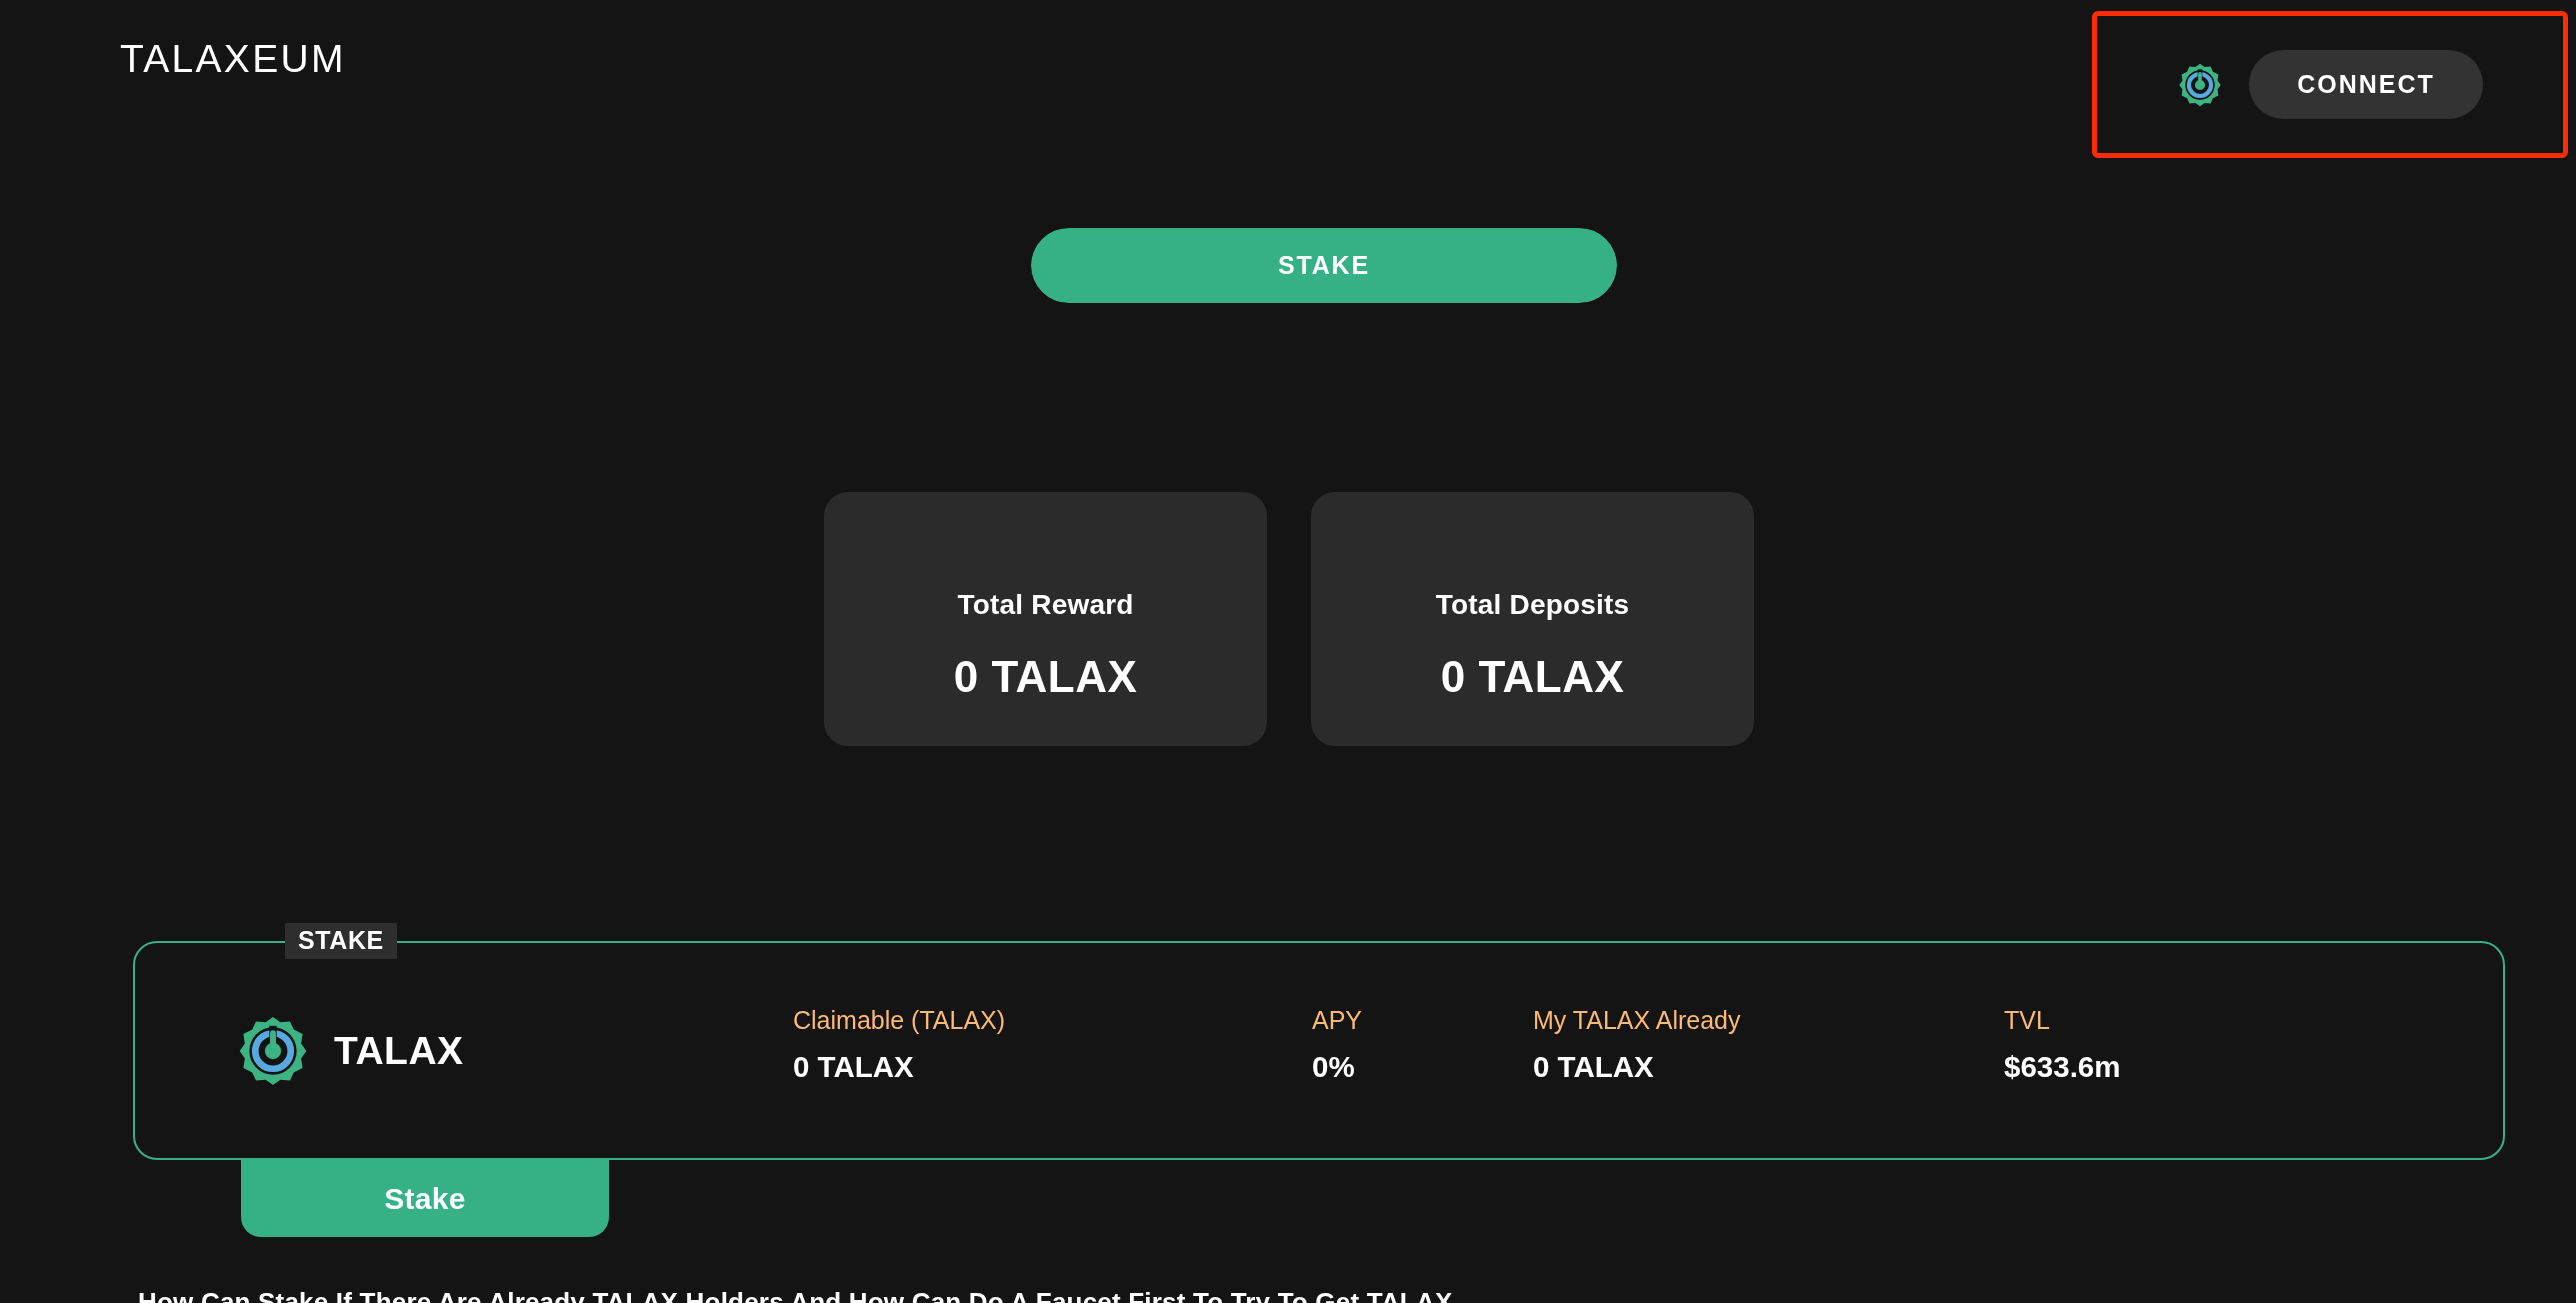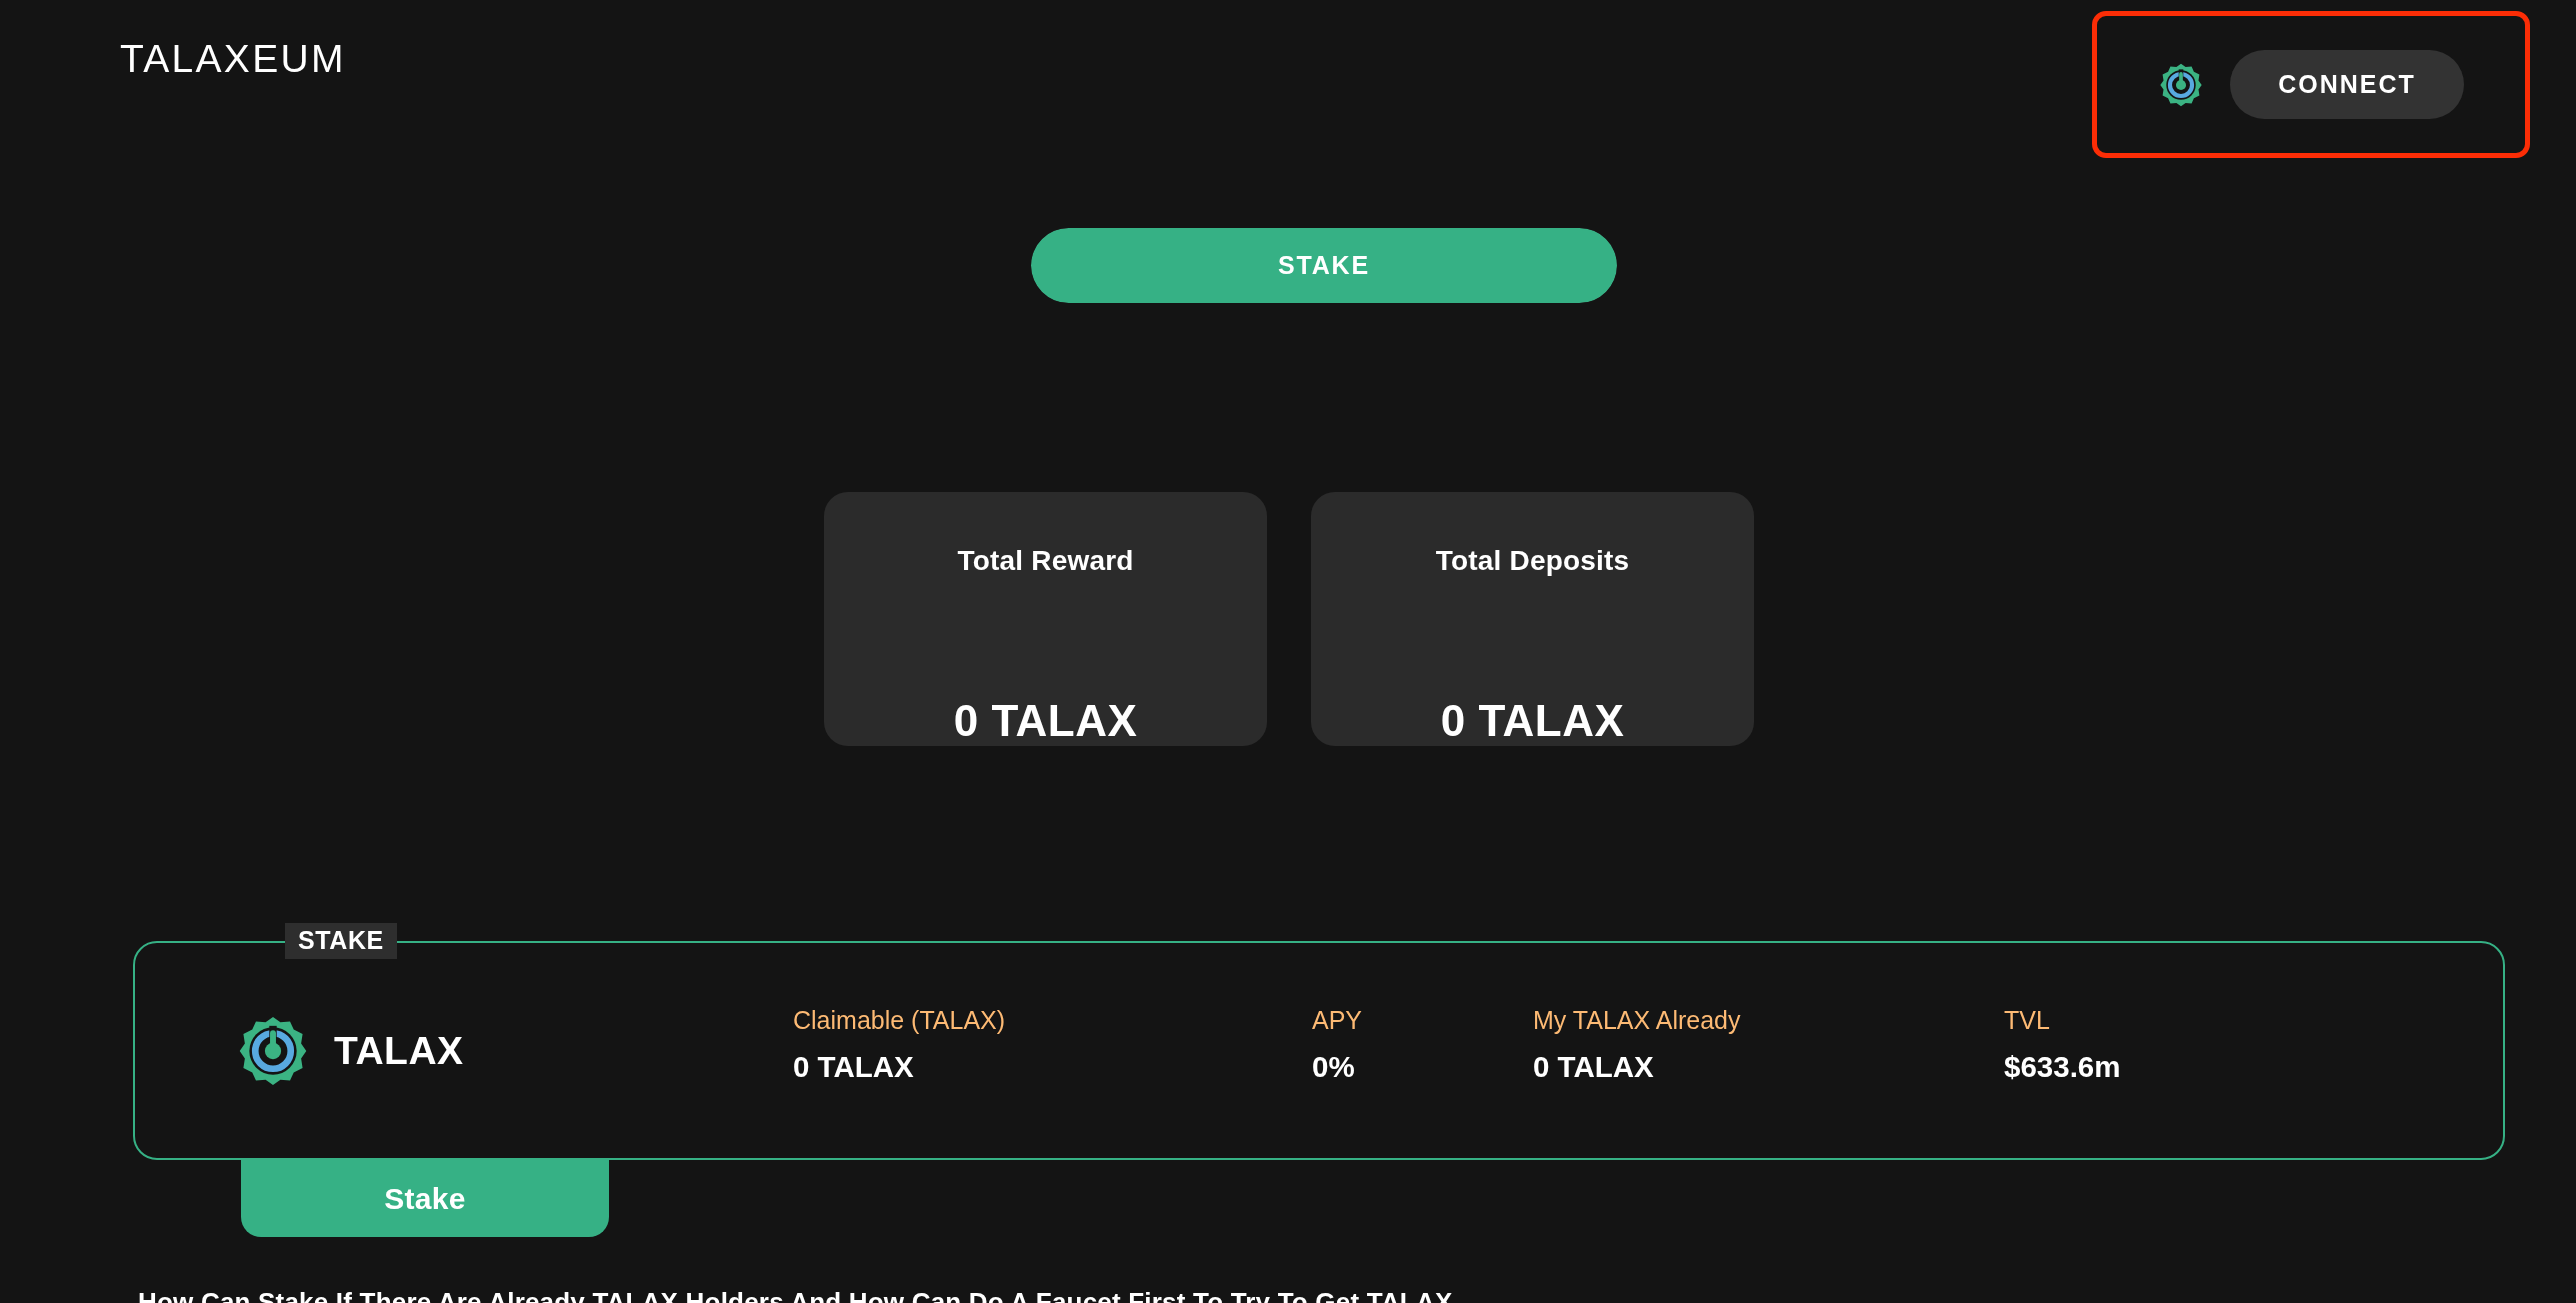--- a/index.html
+++ b/index.html
@@ -33,24 +33,24 @@
     font-weight: 400;
     letter-spacing: 2.3px;
     color: #ffffff;
     white-space: nowrap;
   }
 
   .wallet-zone {
     position: absolute;
     left: 2092px;
     top: 11px;
-    width: 438px;
+    width: 476px;
     height: 147px;
     border: 5.5px solid #fc2d06;
-    border-radius: 14px;
+    border-radius: 6px;
     display: flex;
     align-items: center;
     justify-content: center;
     gap: 26px;
   }
 
   .token-icon-small { width: 46px; height: 46px; flex: none; display: block; }
 
   .connect-button {
     background: #333333;
@@ -113,21 +113,21 @@
   }
 
   .stat-card {
     width: 481px;
     height: 254px;
     background: #2b2b2b;
     border-radius: 24px;
     display: flex;
     flex-direction: column;
     align-items: center;
-    justify-content: space-between;
+    justify-content: center;
     padding-top: 53px;
   }
 
   .stat-card-label {
     font-size: 28px;
     font-weight: 700;
     color: #ffffff;
     letter-spacing: 0.2px;
   }
 

